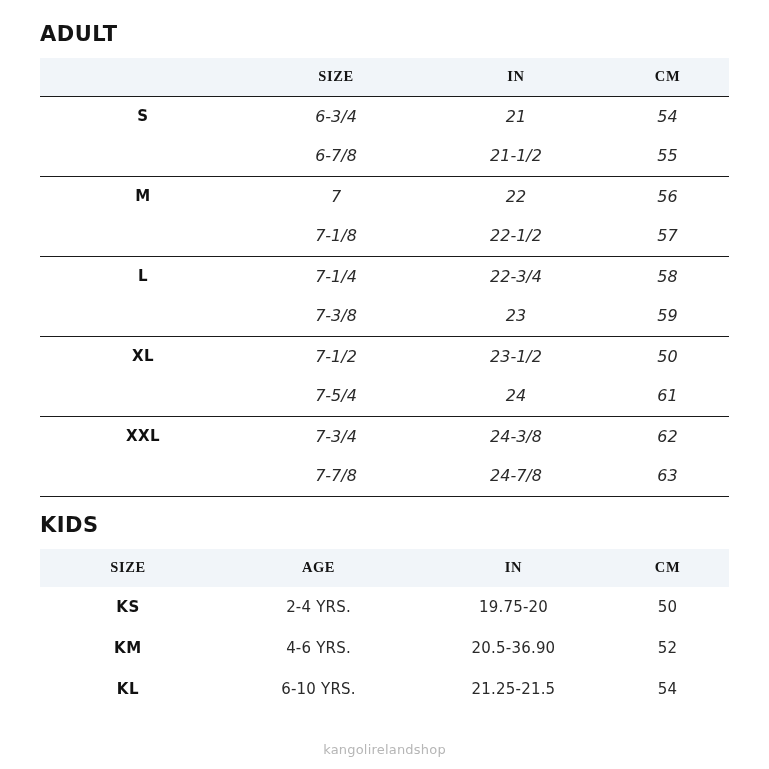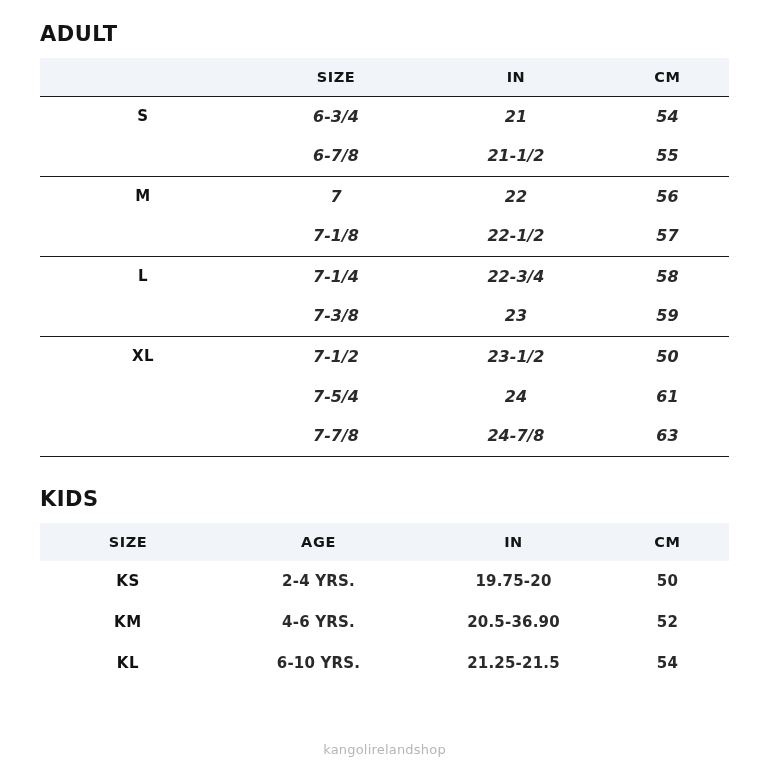--- a/index.html
+++ b/index.html
@@ -27,31 +27,32 @@
     font-family: "DejaVu Sans", "Liberation Sans", sans-serif;
   }
   .size-table {
     width: 689px;
     border-collapse: collapse;
     table-layout: fixed;
   }
   .size-table th, .size-table td {
     padding: 0;
     margin: 0;
-    font-weight: bold;
+    font-weight: normal;
     text-align: center;
     vertical-align: middle;
   }
   .size-table thead th {
     background: #f1f5f9;
     height: 38px;
     font-size: 14.5px;
     font-weight: bold;
     letter-spacing: 0.6px;
     color: #141414;
+    font-family: Liberation Serif, serif;
   }
   .adult-table col.c1 { width: 206px; }
   .adult-table col.c2 { width: 180px; }
   .adult-table col.c3 { width: 180px; }
   .adult-table col.c4 { width: 123px; }
 
   .kids-table col.c1 { width: 176px; }
   .kids-table col.c2 { width: 205px; }
   .kids-table col.c3 { width: 185px; }
   .kids-table col.c4 { width: 123px; }
@@ -80,21 +81,21 @@
     font-size: 15px;
     color: #2a2a2a;
     letter-spacing: 0.2px;
   }
   .kids-table tbody td.lbl {
     font-weight: bold;
     color: #111;
     letter-spacing: 0.6px;
   }
   .kids-title {
-    margin-top: 30px;
+    margin-top: 16px;
   }
   .watermark {
     position: absolute;
     left: 0;
     right: 0;
     bottom: 12px;
     text-align: center;
     font-size: 13px;
     color: #b6b6b6;
     letter-spacing: 0.2px;
@@ -164,20 +165,26 @@
           <td>7-1/2</td>
           <td>23-1/2</td>
           <td>50</td>
         </tr>
         <tr>
           <td class="lbl"></td>
           <td>7-5/4</td>
           <td>24</td>
           <td>61</td>
         </tr>
+        <tr class="grp-start">
+          <td class="lbl">XXL</td>
+          <td>7-3/4</td>
+          <td>24-3/8</td>
+          <td>62</td>
+        </tr>
         <tr class="last-row">
           <td class="lbl"></td>
           <td>7-7/8</td>
           <td>24-7/8</td>
           <td>63</td>
         </tr>
       </tbody>
   </table>
 
   <h1 class="section-title kids-title">KIDS</h1>

